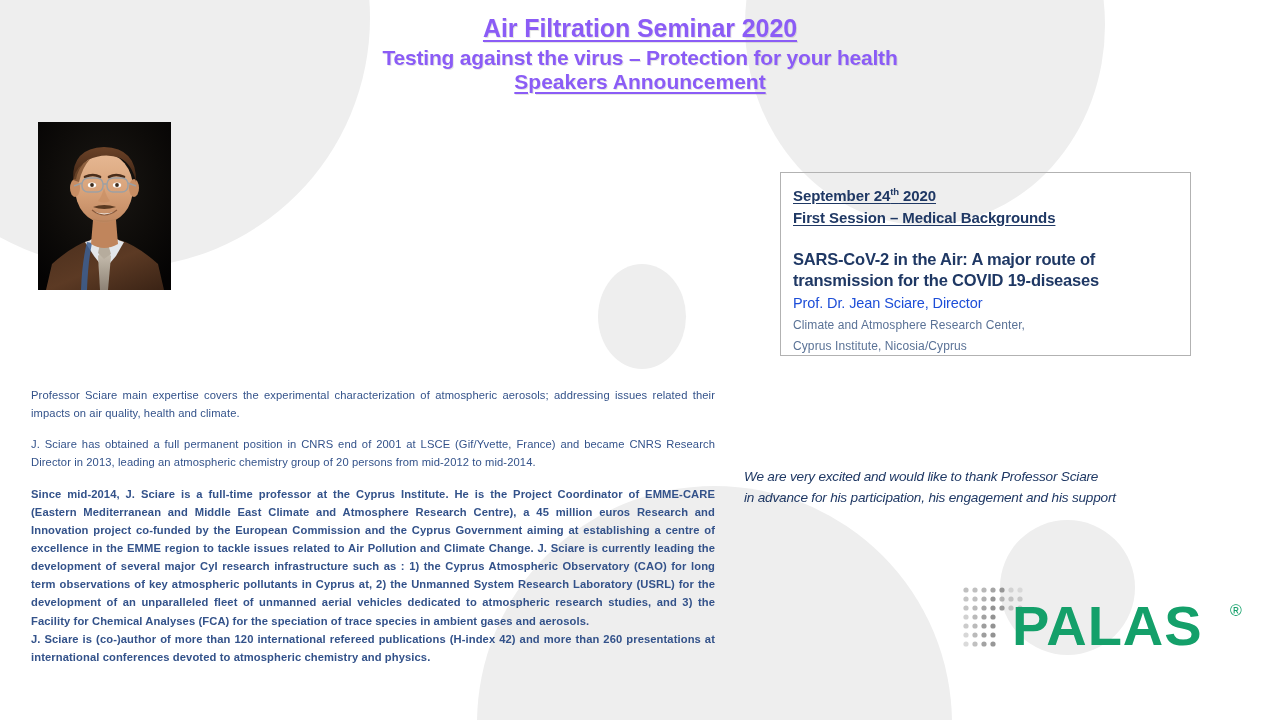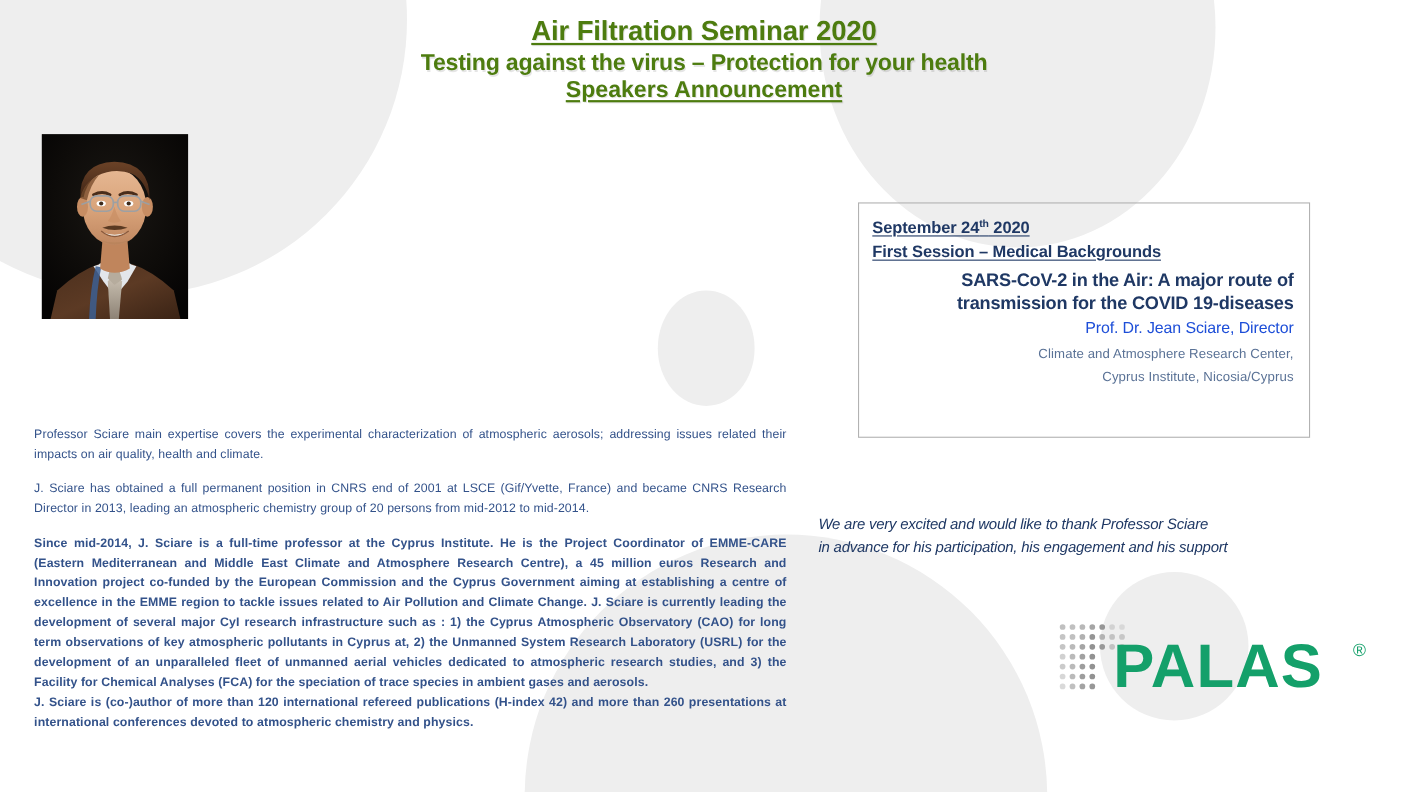--- a/index.html
+++ b/index.html
@@ -15,21 +15,21 @@
   .bg-circle{position:absolute;border-radius:50%;background:#eeeeee;}
   #c-topleft   {left:-130px;  top:-232px;  width:500px; height:500px;}
   #c-topright  {left:745px;   top:-175px;  width:360px; height:400px;}
   #c-mid       {left:598px;   top:264px;   width:88px;  height:105px;}
   #c-bottomleft{left:477px;   top:486px;   width:475px; height:475px;}
   #c-logo      {left:1000px;  top:520px;   width:135px; height:135px;}
 
   
   .headline{position:absolute;left:150px;top:14px;width:980px;text-align:center;}
   .h-line{
-    color:#4d7c0f;font-weight:bold;line-height:1.18;
+    color:#8b5cf6;font-weight:bold;line-height:1.18;
     text-shadow:1px 1px 0 rgba(0,0,0,.10);
     white-space:nowrap;
   }
   #title-main{font-size:25px;text-decoration:underline;text-underline-offset:3px;letter-spacing:-.1px;}
   #title-sub{font-size:21px;letter-spacing:-.2px;margin-top:2px;}
   #title-third{font-size:21px;text-decoration:underline;text-underline-offset:3px;}
 
   
   .photo{
     position:absolute;left:38px;top:122px;width:133px;height:168px;
@@ -45,47 +45,47 @@
   
   .bio{position:absolute;left:31px;top:386px;width:684px;color:#33528a;}
   .bio p{
     margin:0 0 13px 0;font-size:11.2px;line-height:1.62;
     text-align:justify;text-justify:inter-word;letter-spacing:.1px;
   }
   .bio p.tight{margin-bottom:0;font-weight:bold;}
 
   
   .session-box{
-    position:absolute;left:780px;top:184px;width:411px;height:214px;
-    border:1px solid #b2b2b2;background:transparent;box-sizing:border-box;text-align:right;
+    position:absolute;left:780px;top:172px;width:411px;height:184px;
+    border:1px solid #b2b2b2;background:transparent;box-sizing:border-box;
   }
   .session-inner{padding:12px 14px 0 12px;color:#1f3864;}
   .s-date,.s-session{
     font-size:15px;font-weight:bold;line-height:1.45;
     text-decoration:underline;text-underline-offset:2px;
     letter-spacing:-.1px;display:block;width:max-content;
   }
   .s-date sup{font-size:9.5px;vertical-align:super;font-weight:bold;}
   #session-talk{
     font-size:16.5px;font-weight:bold;line-height:1.33;
-    margin-top:4px;letter-spacing:-.2px;
+    margin-top:20px;letter-spacing:-.2px;
   }
   #session-speaker{font-size:14.5px;line-height:1.5;margin-top:1px;color:#1d4ed8;letter-spacing:-.1px;}
   .s-org{font-size:12px;line-height:1.75;color:#5a7296;letter-spacing:.1px;}
   .s-org:first-of-type{margin-top:6px;}
 
   
   .thanks{
     position:absolute;left:744px;top:466px;width:510px;
     color:#1f3864;font-size:13.6px;font-style:italic;font-weight:normal;
     line-height:1.55;letter-spacing:-.2px;
   }
 
   
-  .logo{position:absolute;left:962px;top:566px;width:300px;height:100px;}
+  .logo{position:absolute;left:962px;top:586px;width:300px;height:100px;}
   .logo-dots{position:absolute;left:0;top:0;width:66px;height:62px;}
   .logo-word{position:absolute;left:50px;top:12px;width:252px;height:62px;}
   .logo-tagline{
     position:absolute;left:46px;top:60px;width:252px;text-align:right;
     color:#a3a3a3;font-size:17.5px;letter-spacing:.1px;
   }
 </style>
 </head>
 <body>
 

